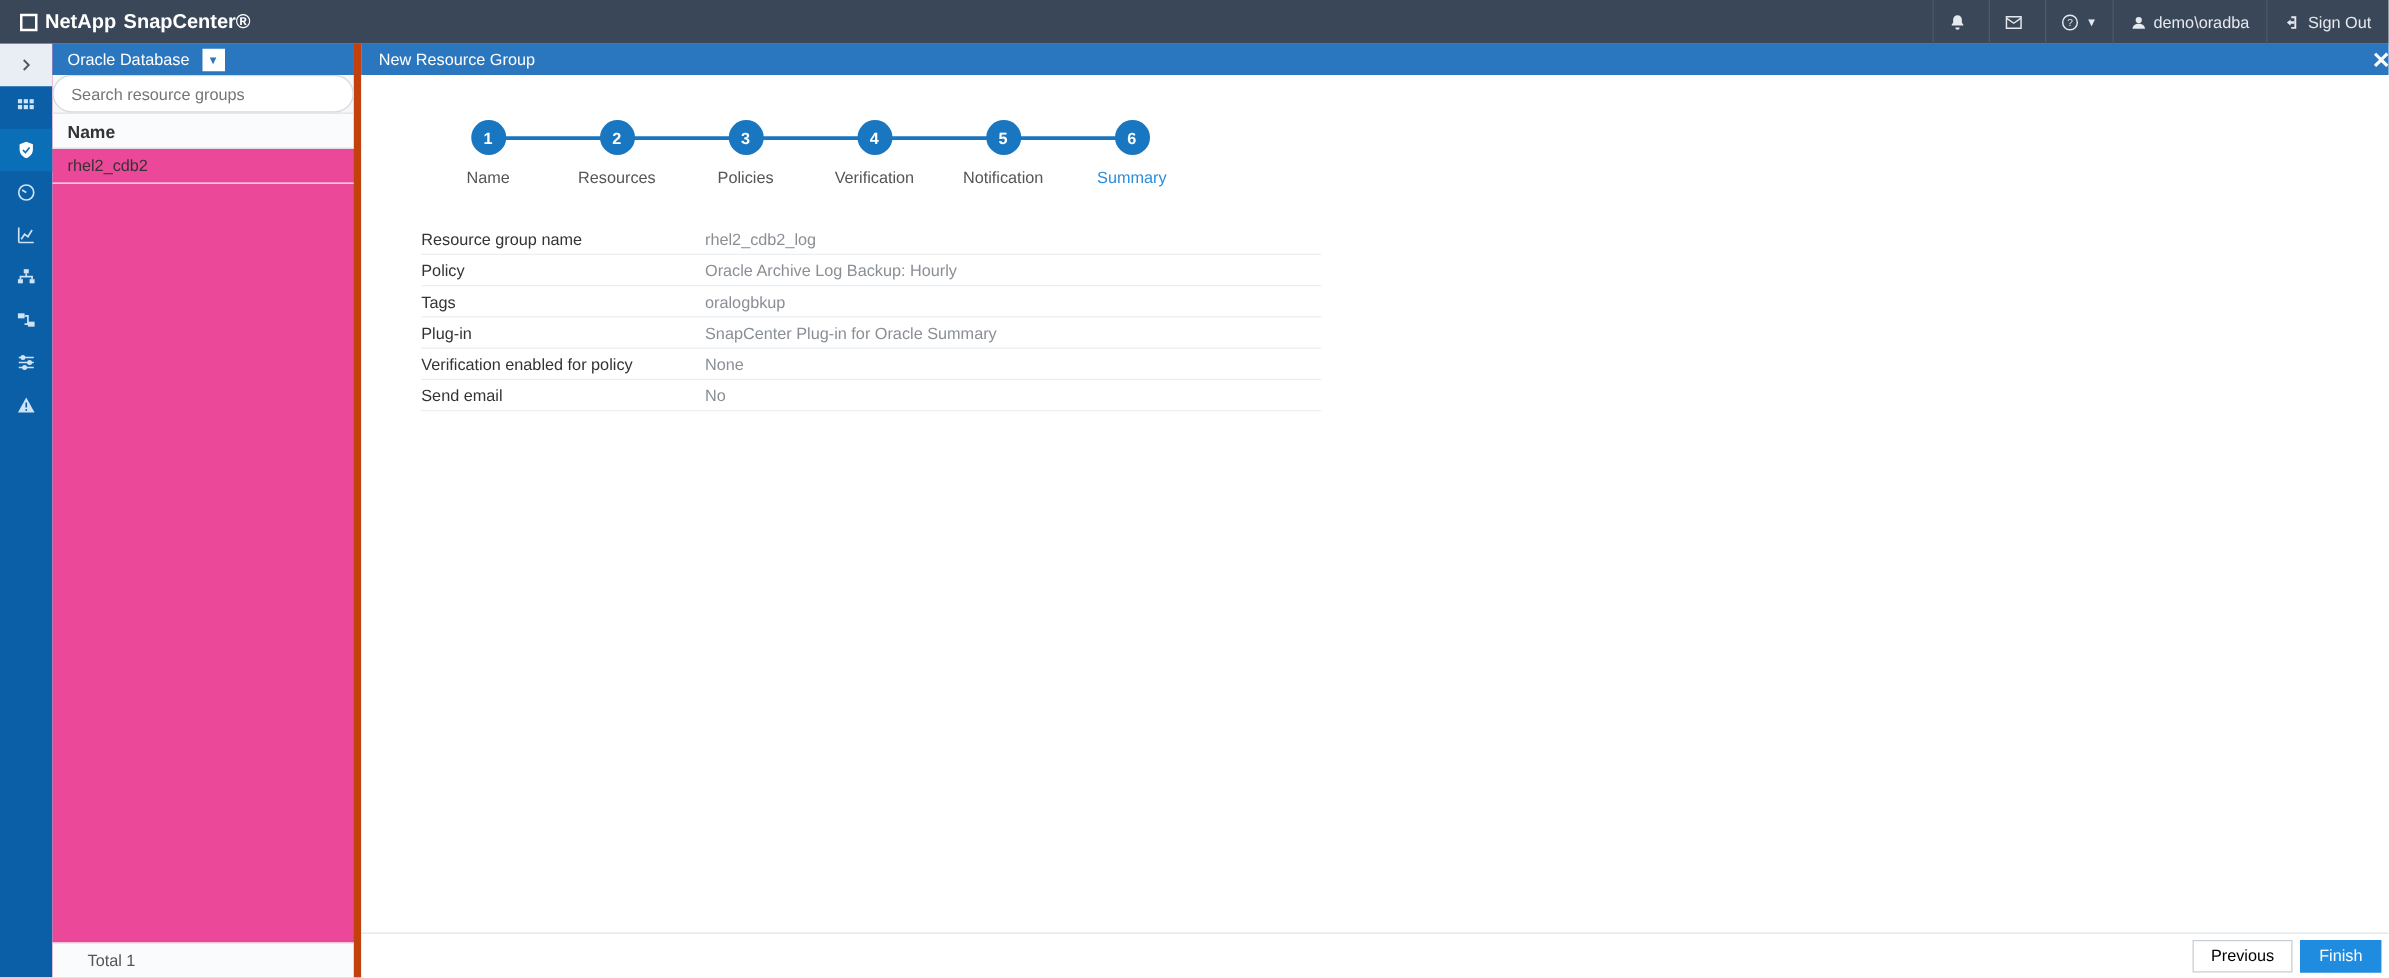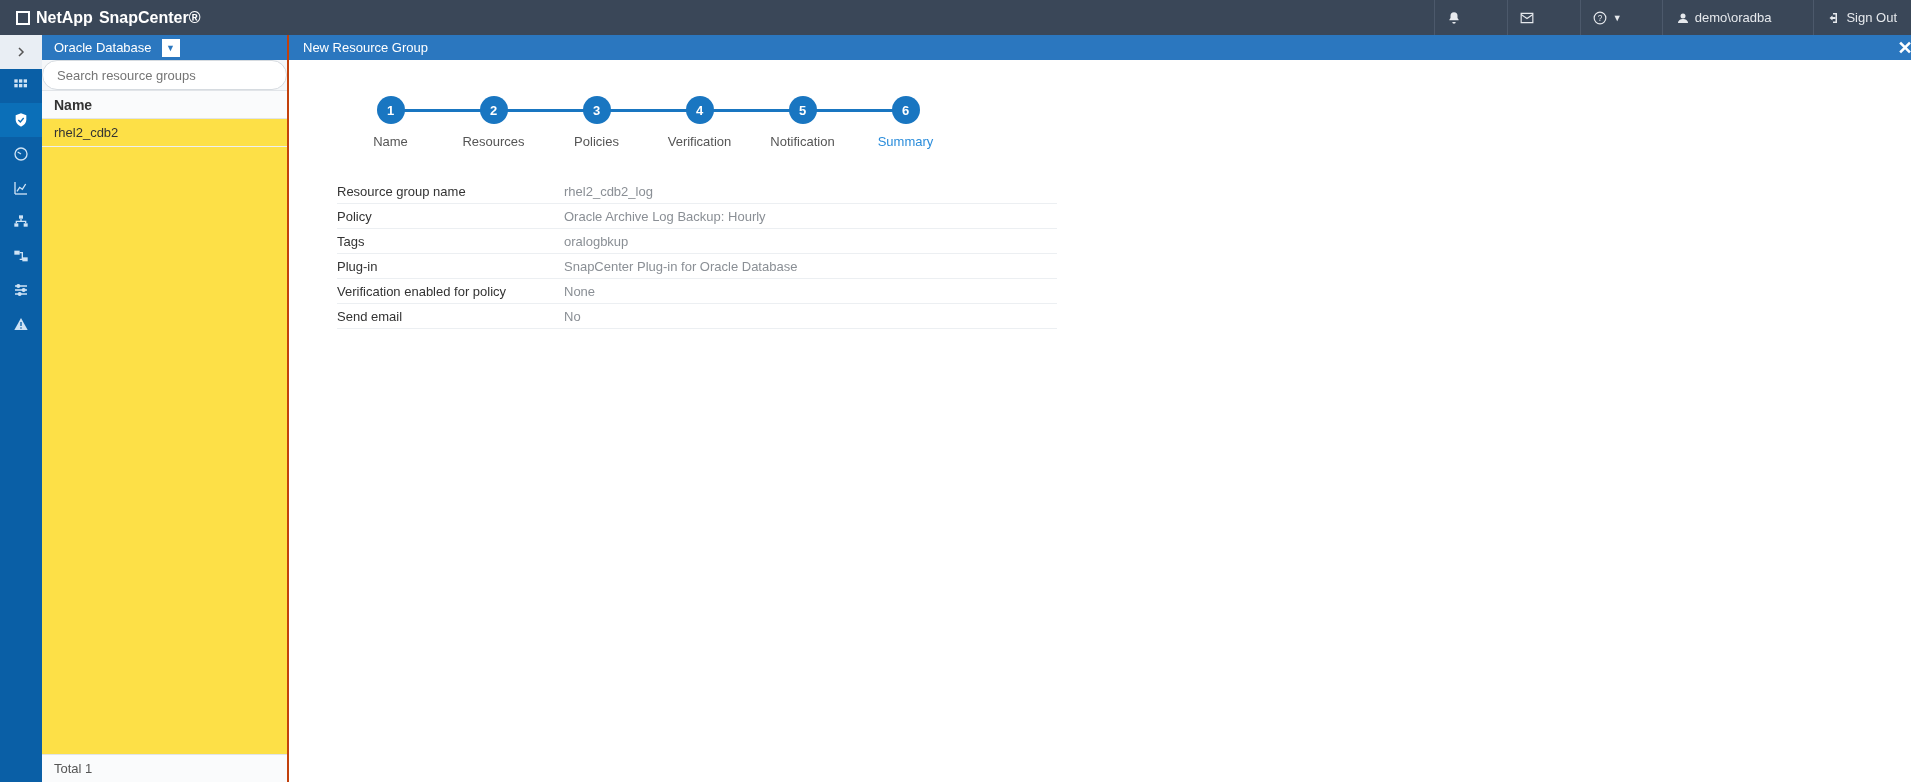--- a/index.html
+++ b/index.html
@@ -1,42 +1,42 @@
 <!DOCTYPE html>
 <html><head>
 <meta charset="utf-8">
 <style>
   * { box-sizing: border-box; margin: 0; padding: 0; }
   html, body { width: 1911px; height: 782px; font-family: "Segoe UI", Arial, sans-serif; font-size: 14px; color: #333; overflow: hidden; }
   
-  .top-header { height: 35px; background: #3a4758; color: #fff; display: flex; align-items: center; gap: 28px; }
+  .top-header { height: 35px; background: #3a4758; color: #fff; display: flex; align-items: center; }
   .brand { display: flex; align-items: center; padding-left: 16px; font-size: 16px; gap: 6px; }
   .brand .logo-box { width: 14px; height: 14px; border: 2px solid #fff; display: inline-block; }
   .brand .netapp { font-weight: 700; }
   .brand .snap { font-weight: 700; }
   .top-spacer { flex: 1; }
   .top-item { height: 35px; display: flex; align-items: center; padding: 0 14px; border-left: 1px solid #4c596b; color: #e6e9ed; font-size: 13px; cursor: pointer; }
   .top-item .ic { margin-right: 6px; }
   .top-item.iconic { padding: 0 12px; }
   
   .body-row { display: flex; height: calc(782px - 35px); }
   .icon-rail { width: 42px; background: #0a5fa6; display: flex; flex-direction: column; }
   .rail-btn { width: 42px; height: 34px; display: flex; align-items: center; justify-content: center; color: #cfe3f5; cursor: pointer; }
   .rail-btn.toggle { background: #e9eef4; color: #555; }
   .rail-btn.active { background: #014e8e; color: #fff; }
   .rail-btn.active.sel { background: #0b6fb8; }
   
-  .list-panel { width: 247px; border-right: 2px solid #c2410c; display: flex; flex-direction: column; background: #fde047; }
+  .list-panel { width: 247px; border-right: 6px solid #c2410c; display: flex; flex-direction: column; background: #ec4899; }
   .list-crumb { height: 25px; background: #2b77bf; color: #fff; display: flex; align-items: center; padding: 0 12px; font-size: 13px; gap: 10px; }
   .crumb-dd { width: 18px; height: 18px; background: #fff; display: flex; align-items: center; justify-content: center; color: #2b77bf; }
   .search-wrap { padding: 0; background: #f5f7f9; border-bottom: 1px solid #e1e4e8; }
   .search-input { width: 100%; height: 30px; border: 1px solid #d6dbe0; border-radius: 16px; padding: 0 14px; font-size: 13px; outline: none; }
   .list-header { height: 28px; display: flex; align-items: center; padding: 0 12px; font-weight: 600; border-bottom: 1px solid #e1e4e8; background: #fafbfc; }
   .list-row { height: 28px; display: flex; align-items: center; padding: 0 12px; border-bottom: 1px solid #eef0f2; font-size: 13px; cursor: pointer; }
-  .list-footer { margin-top: auto; height: 28px; border-top: 1px solid #e1e4e8; display: flex; align-items: center; padding: 0 12px; font-size: 13px; color: #555; background:#fafbfc;}
+  .list-footer { margin-top: auto; height: 28px; border-top: 1px solid #e1e4e8; display: flex; align-items: center; padding: 0 28px; font-size: 13px; color: #555; background:#fafbfc;}
   
   .main-panel { flex: 1; display: flex; flex-direction: column; position: relative; }
   .wiz-titlebar { height: 25px; background: #2b77bf; color: #fff; display: flex; align-items: center; padding: 0 14px; font-size: 13px; }
   .wiz-close { position: absolute; right: -6px; top: 0; width: 24px; height: 25px; display: flex; align-items: center; justify-content: center; color: #fff; font-size: 18px; font-weight: bold; cursor: pointer; }
   .wiz-body { flex: 1; overflow: auto; background: #fff; }
   .stepper { display: flex; align-items: flex-start; gap: 0; margin: 36px 0 30px 50px; }
   .step { width: 103px; display: flex; flex-direction: column; align-items: center; position: relative; }
   .step .bubble { width: 28px; height: 28px; border-radius: 50%; background: #1976c1; color: #fff; display: flex; align-items: center; justify-content: center; font-size: 13px; font-weight: 600; z-index: 2; }
   .step .lbl { margin-top: 10px; font-size: 13px; color: #555; }
   .step.current .lbl { color: #2b8ddb; }
@@ -263,26 +263,30 @@
         <div class="srow">
           <div class="k">Policy</div>
           <div class="v">Oracle Archive Log Backup: Hourly</div>
         </div>
         <div class="srow">
           <div class="k">Tags</div>
           <div class="v">oralogbkup</div>
         </div>
         <div class="srow">
           <div class="k">Plug-in</div>
-          <div class="v">SnapCenter Plug-in for Oracle Database</div>
+          <div class="v">SnapCenter Plug-in for Oracle Summary</div>
         </div>
         <div class="srow">
           <div class="k">Verification enabled for policy</div>
           <div class="v">None</div>
         </div>
         <div class="srow">
           <div class="k">Send email</div>
           <div class="v">No</div>
         </div>
       </div>
     </div>
+    <div class="wiz-footer">
+      <button class="btn">Previous</button>
+      <button class="btn primary">Finish</button>
+    </div>
   </div>
 </div>
 
 </body></html>

